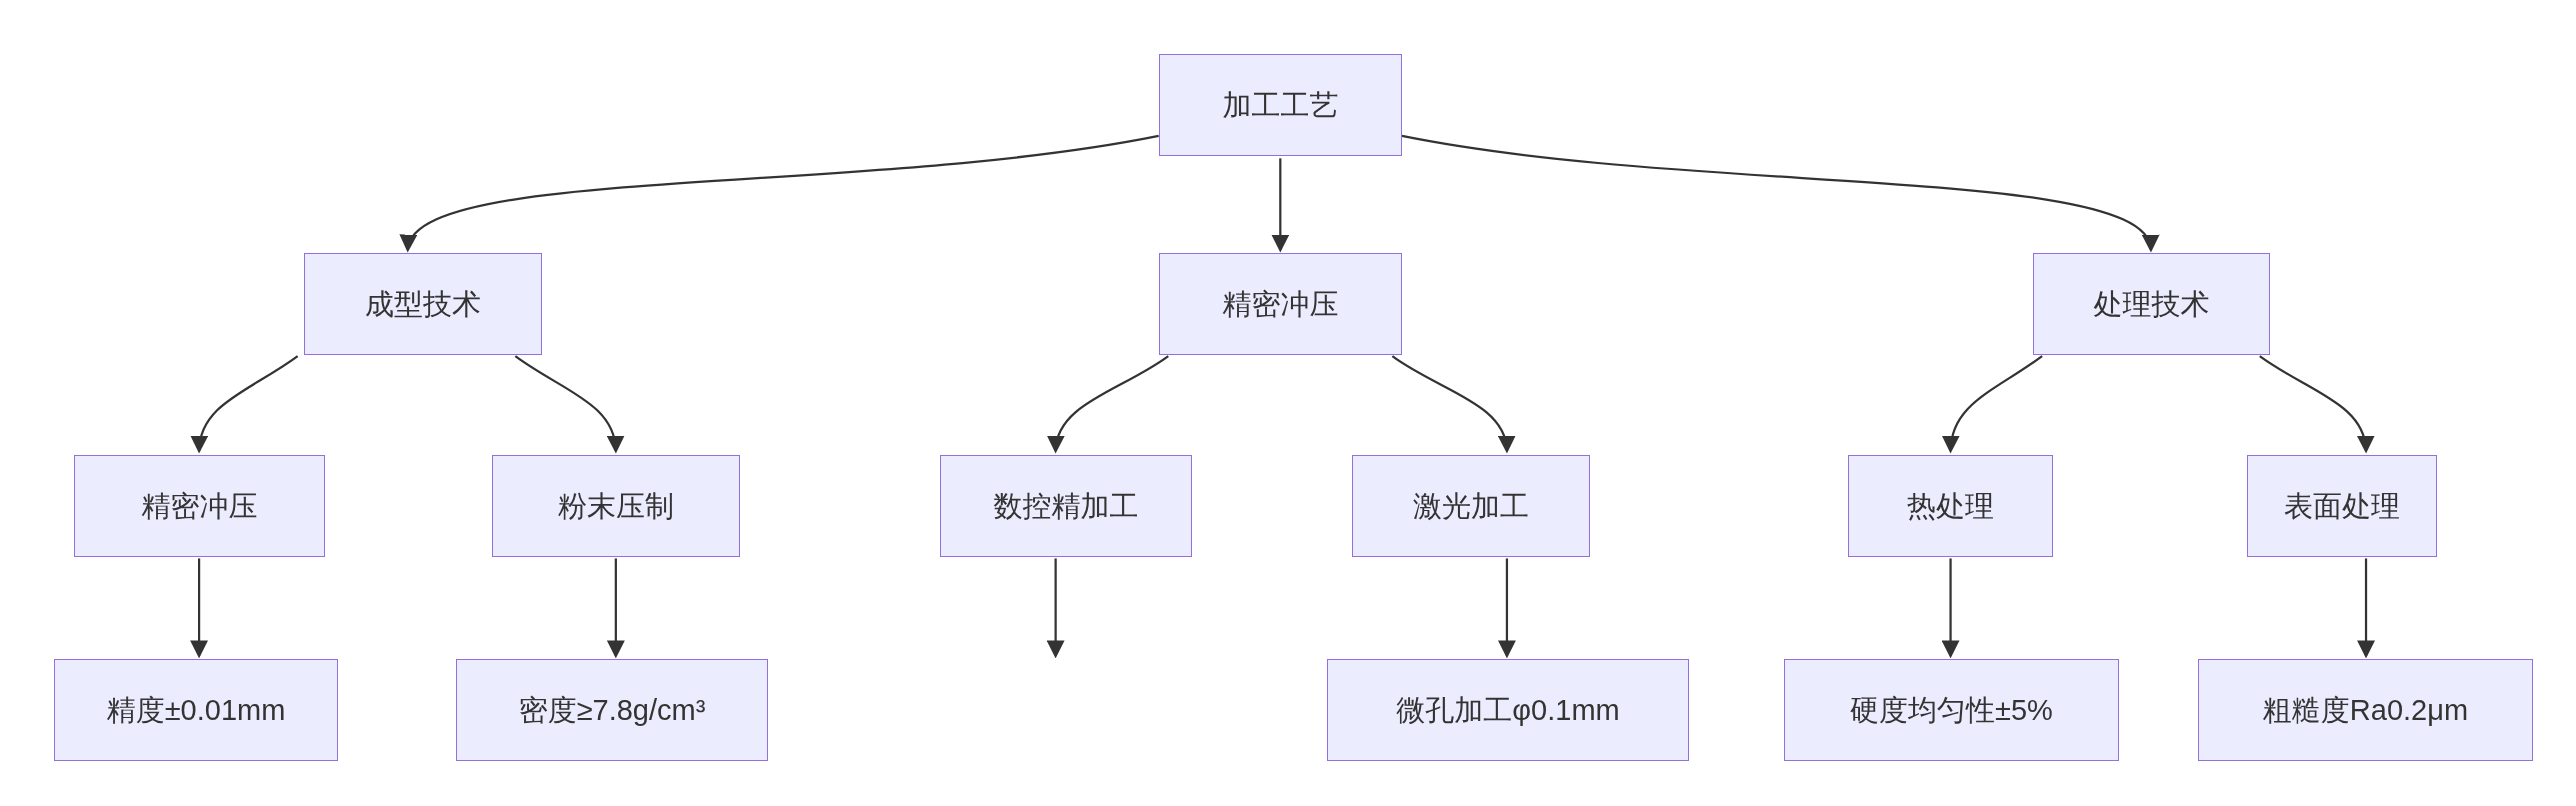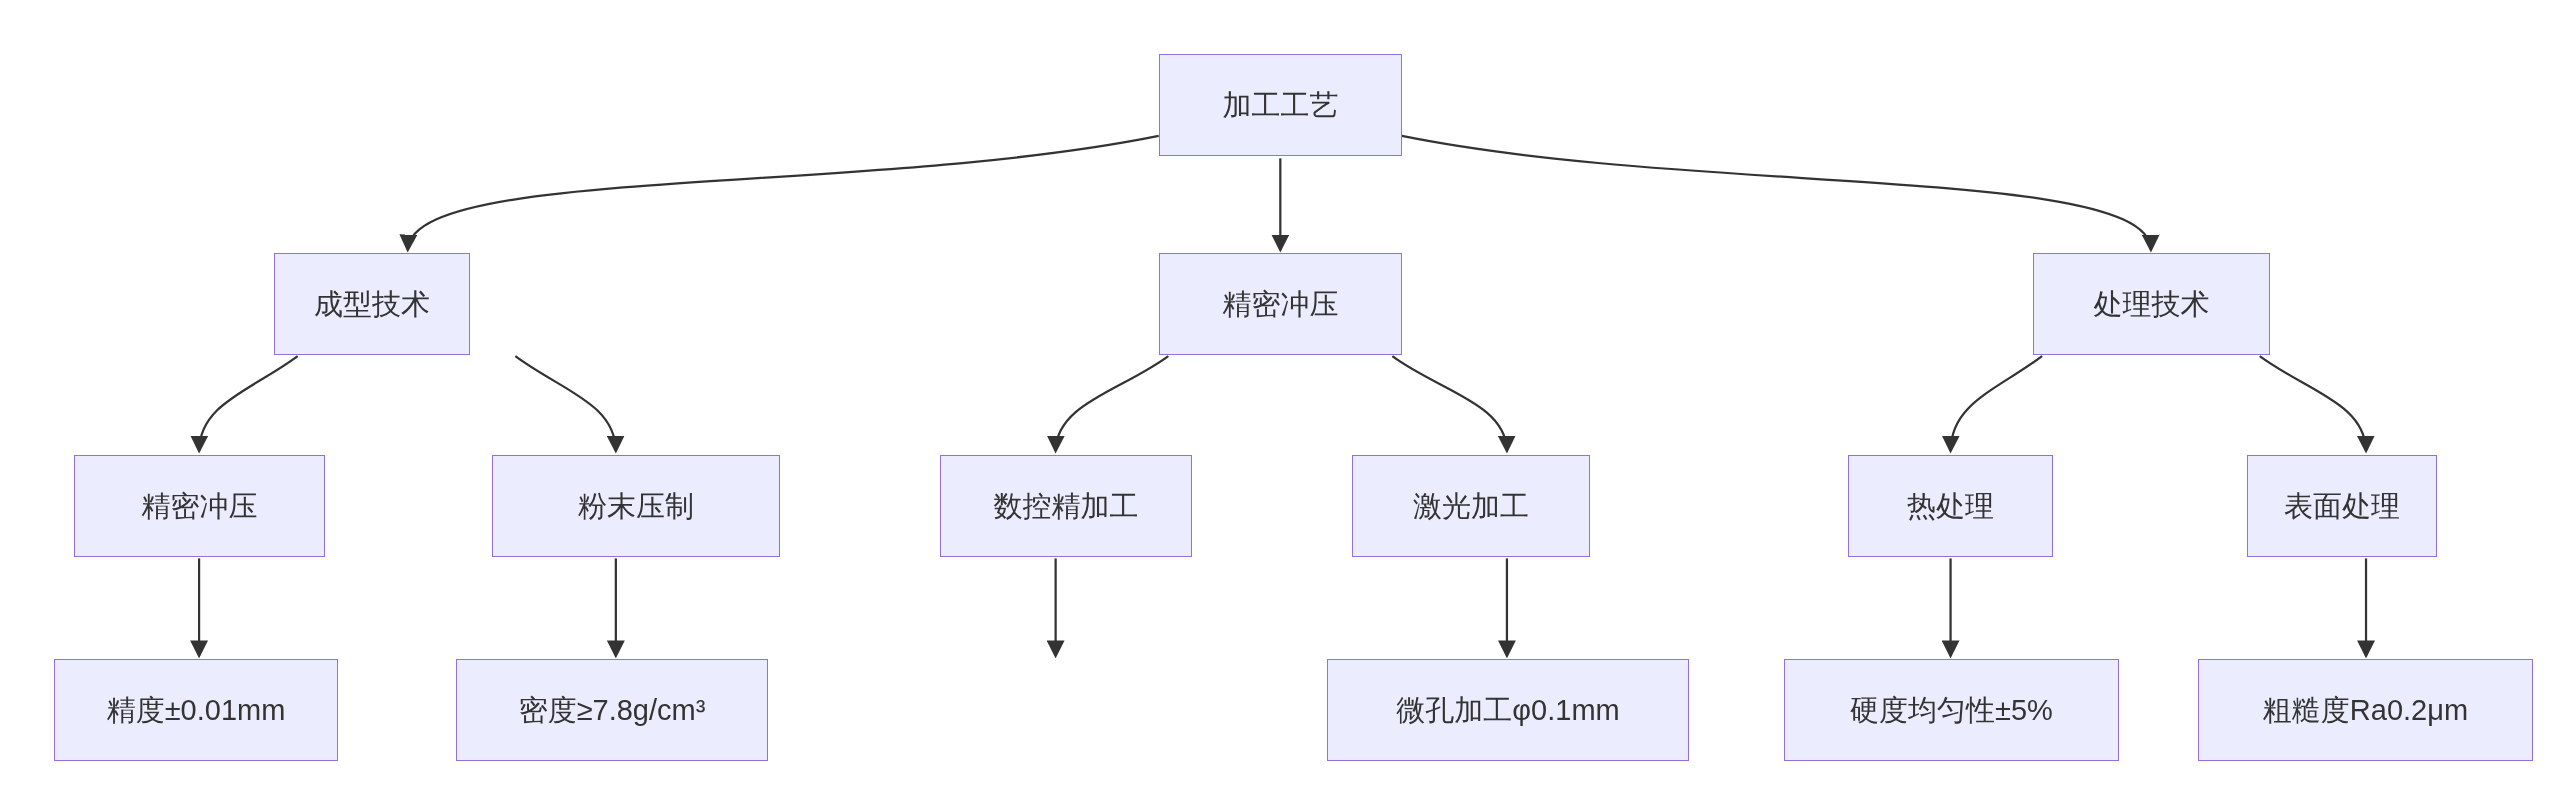--- a/index.html
+++ b/index.html
@@ -62,34 +62,34 @@
     <path class="edge" d="M 1649 872 L 1649 1024" marker-end="url(#arrowhead)"></path>
     <path class="edge" d="M 2354 872 L 2354 1024" marker-end="url(#arrowhead)"></path>
     <path class="edge" d="M 3047 872 L 3047 1024" marker-end="url(#arrowhead)"></path>
     <path class="edge" d="M 3696 872 L 3696 1024" marker-end="url(#arrowhead)"></path>
   </svg>
 
   <div class="node" style="left:1159px;top:54px;width:243px">
     <span>加工工艺</span>
   </div>
 
-  <div class="node" style="left:274px;top:253px;width:196px">
+  <div class="node" style="left:304px;top:253px;width:238px">
     <span>成型技术</span>
   </div>
   <div class="node" style="left:1159px;top:253px;width:243px">
     <span>精密冲压</span>
   </div>
   <div class="node" style="left:2033px;top:253px;width:237px">
     <span>处理技术</span>
   </div>
 
   <div class="node" style="left:74px;top:455px;width:251px">
     <span>精密冲压</span>
   </div>
-  <div class="node" style="left:492px;top:455px;width:288px">
+  <div class="node" style="left:492px;top:455px;width:248px">
     <span>粉末压制</span>
   </div>
   <div class="node" style="left:940px;top:455px;width:252px">
     <span>数控精加工</span>
   </div>
   <div class="node" style="left:1352px;top:455px;width:238px">
     <span>激光加工</span>
   </div>
   <div class="node" style="left:1848px;top:455px;width:205px">
     <span>热处理</span>

